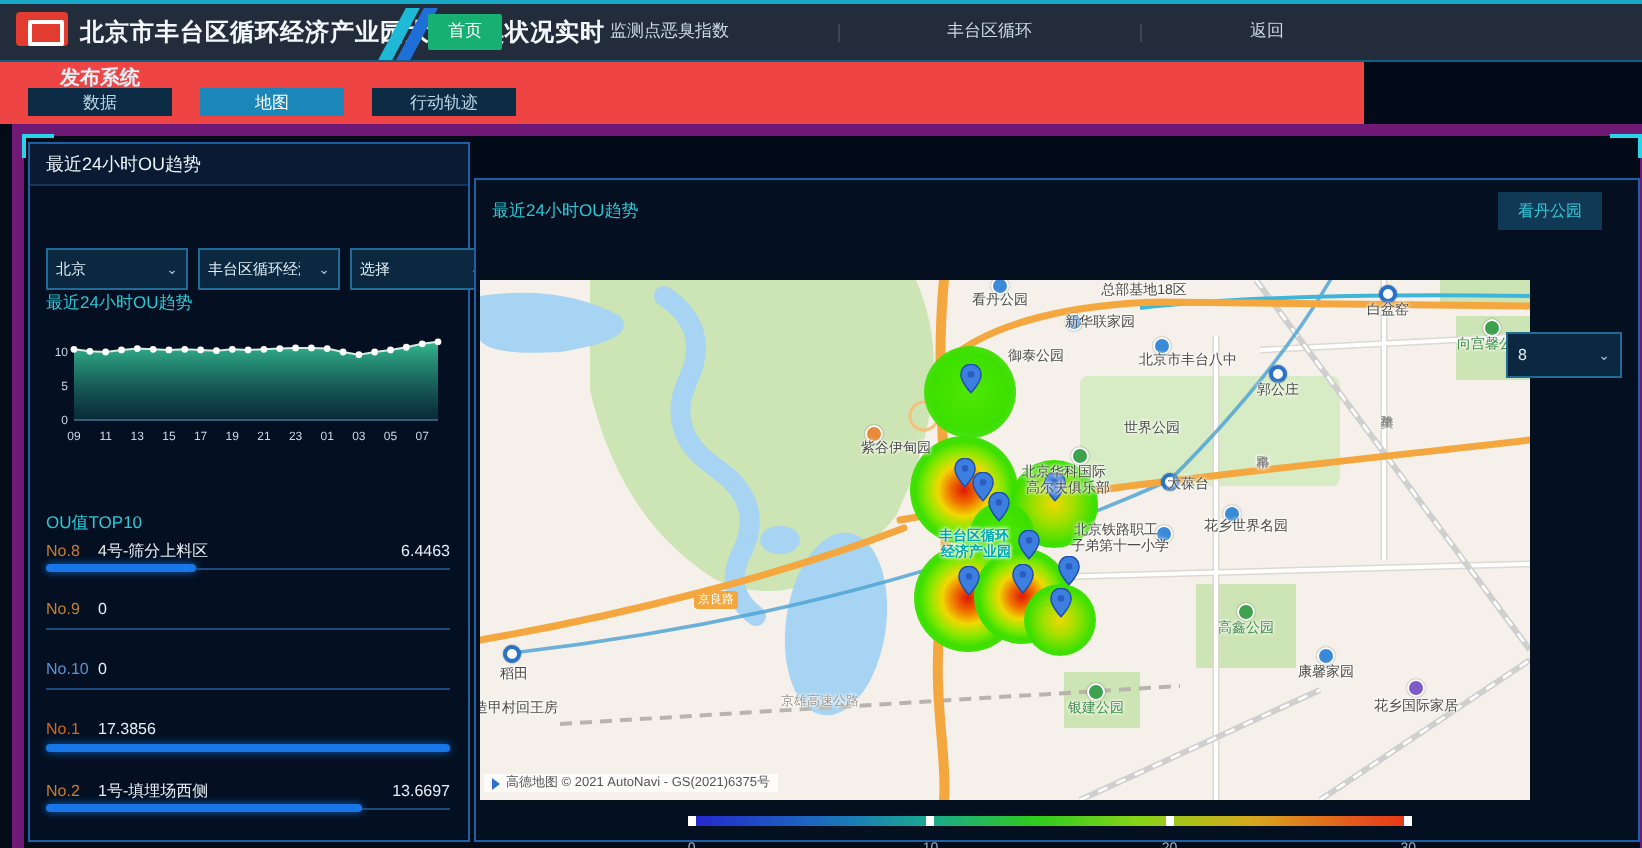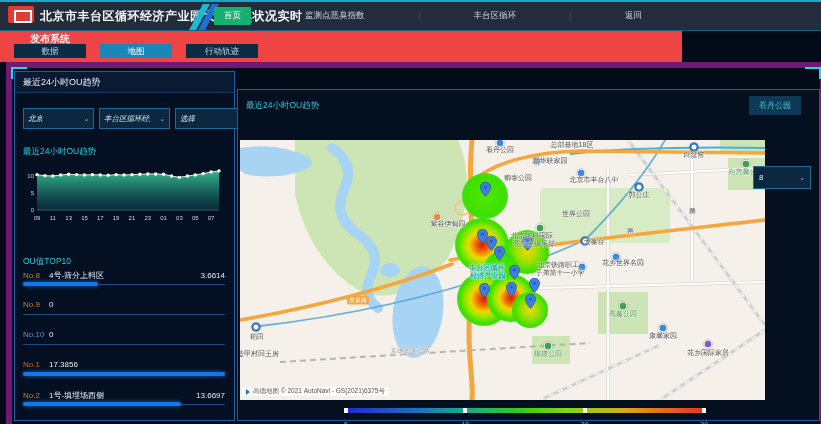--- a/index.html
+++ b/index.html
@@ -29,21 +29,21 @@
   .main-frame{position:absolute;left:6px;top:62px;width:808px;height:356px;border:6px solid #701a75;}
   .main-frame::before{content:'';position:absolute;top:-1px;left:-1px;width:14px;height:10px;
        border-top:2px solid #2ad4e8;border-left:2px solid #2ad4e8;}
   .main-frame::after{content:'';position:absolute;top:-1px;right:-1px;width:14px;height:10px;
        border-top:2px solid #2ad4e8;border-right:2px solid #2ad4e8;}
   .left-panel{position:absolute;left:2px;top:3px;width:219px;height:348px;border:1px solid #1b5fa6;background:#041021;}
   .right-panel{position:absolute;left:225px;top:21px;width:581px;height:330px;border:1px solid #1b5fa6;background:#04101f;}
   
   .lp-header{height:20px;line-height:20px;padding-left:8px;font-size:9px;color:#ecf3f9;
              background:#0a1a33;border-bottom:1px solid #13365e;}
-  .filters{position:absolute;left:8px;top:36px;display:flex;gap:5px;font-style:italic;}
+  .filters{position:absolute;left:8px;top:52px;display:flex;gap:5px;}
   .fsel{width:61px;height:19px;background:#0b2840;border:1px solid #1f6b96;display:flex;
         align-items:center;justify-content:space-between;padding:0 4px;cursor:pointer;}
   .fsel-v{font-size:7.5px;color:#dfeef6;overflow:hidden;white-space:nowrap;max-width:46px;}
   .chev{font-size:7px;color:#9fc4d8;}
   .chart-title{position:absolute;left:8px;top:74px;font-size:8.5px;color:#2bc8d8;}
   .chart-wrap{position:absolute;left:6px;top:94px;width:206px;height:62px;}
   .toplist-title{position:absolute;left:8px;top:184px;font-size:8.5px;color:#2bc8d8;}
   .toplist{position:absolute;left:8px;top:198px;width:202px;}
   .tl-item{position:relative;height:30px;cursor:pointer;}
   .tl-row{display:flex;font-size:8px;align-items:baseline;}
@@ -193,21 +193,21 @@
             <text x="174.2608695652174" y="54" text-anchor="middle" class="axis-txt">05</text>
             <text x="190.08695652173913" y="54" text-anchor="middle" class="axis-txt">07</text>
           </svg></div>
 
       <div class="toplist-title">OU值TOP10</div>
       <div class="toplist" id="toplist">
           <div class="tl-item">
             <div class="tl-row">
               <span class="tl-rank" style="color: rgb(201, 127, 47);">No.8</span>
               <span class="tl-name">4号-筛分上料区</span>
-              <span class="tl-val">3.6614</span>
+              <span class="tl-val">6.4463</span>
             </div>
             <div class="tl-track"></div>
             <div class="tl-bar" style="width: 37%;"></div>
           </div>
           <div class="tl-item">
             <div class="tl-row">
               <span class="tl-rank" style="color: rgb(201, 127, 47);">No.9</span>
               <span class="tl-val">0</span>
             </div>
             <div class="tl-track"></div>

